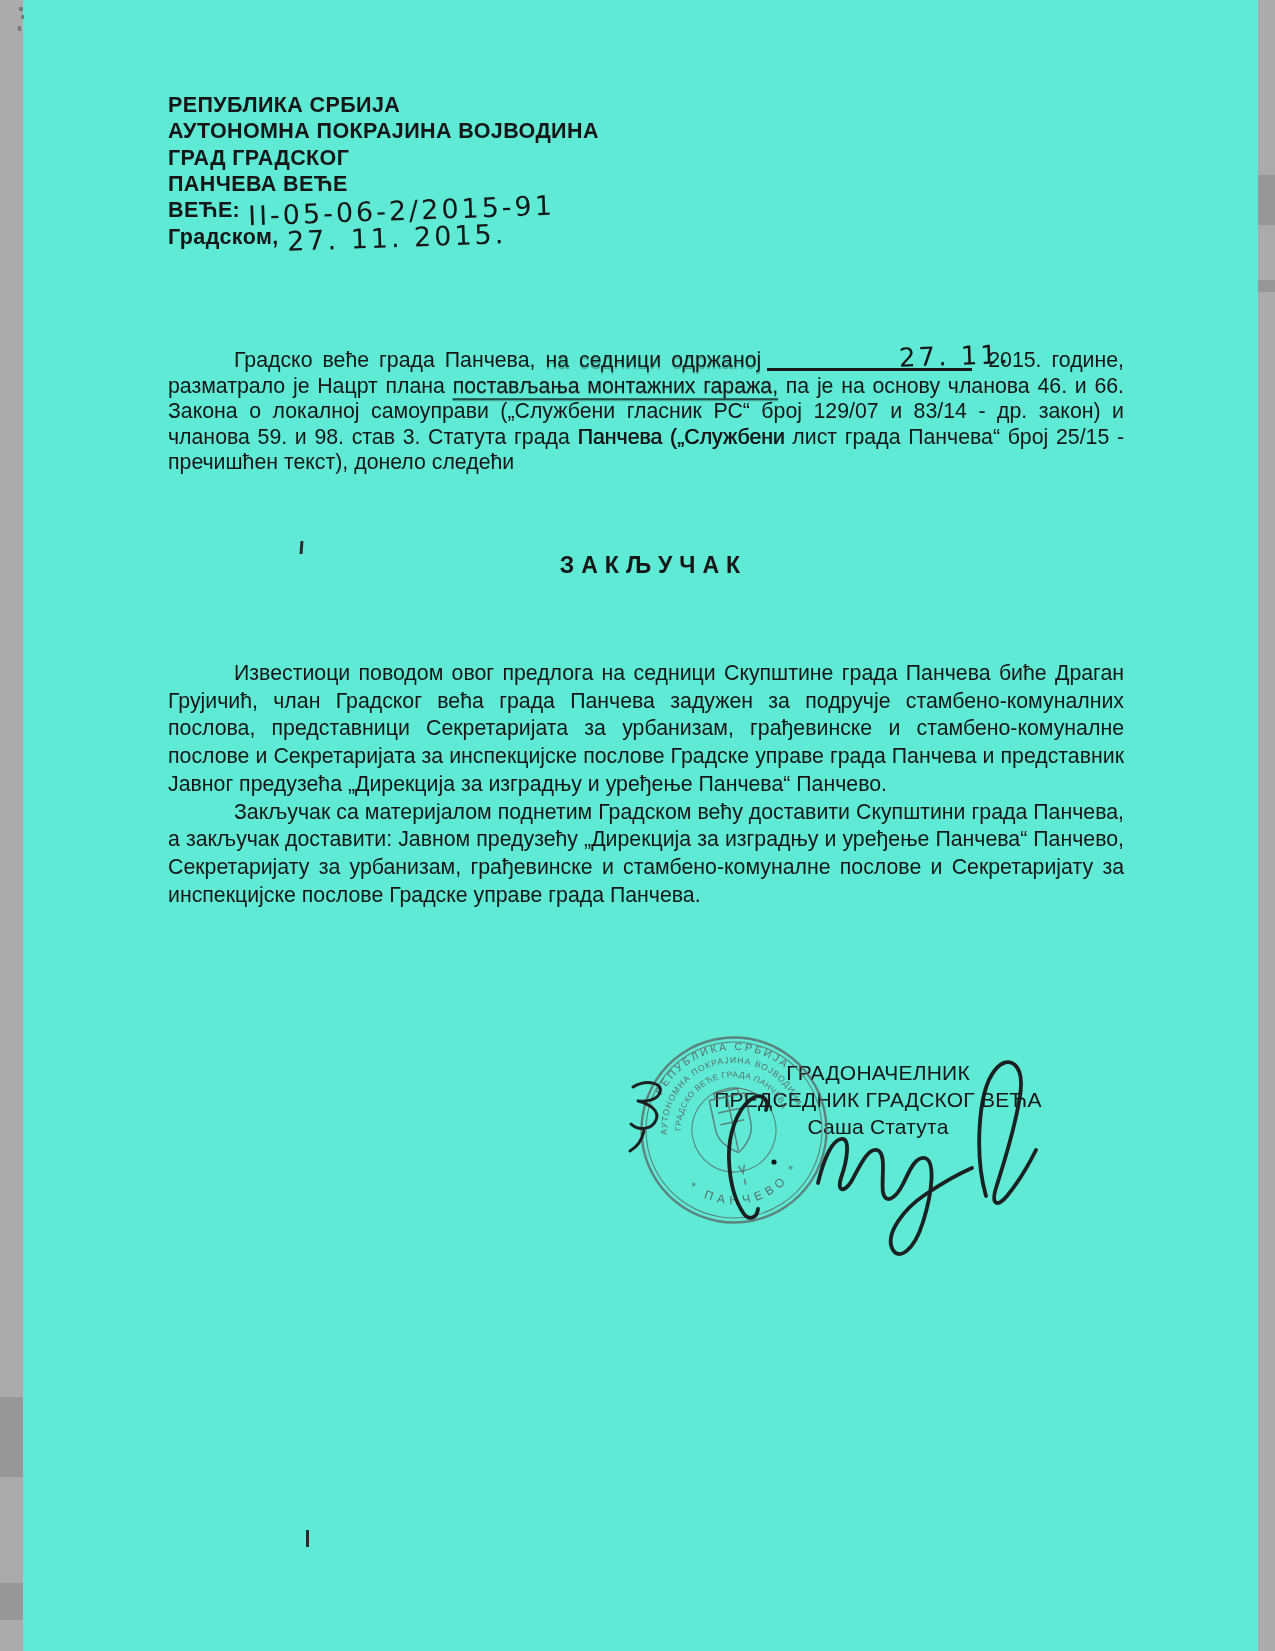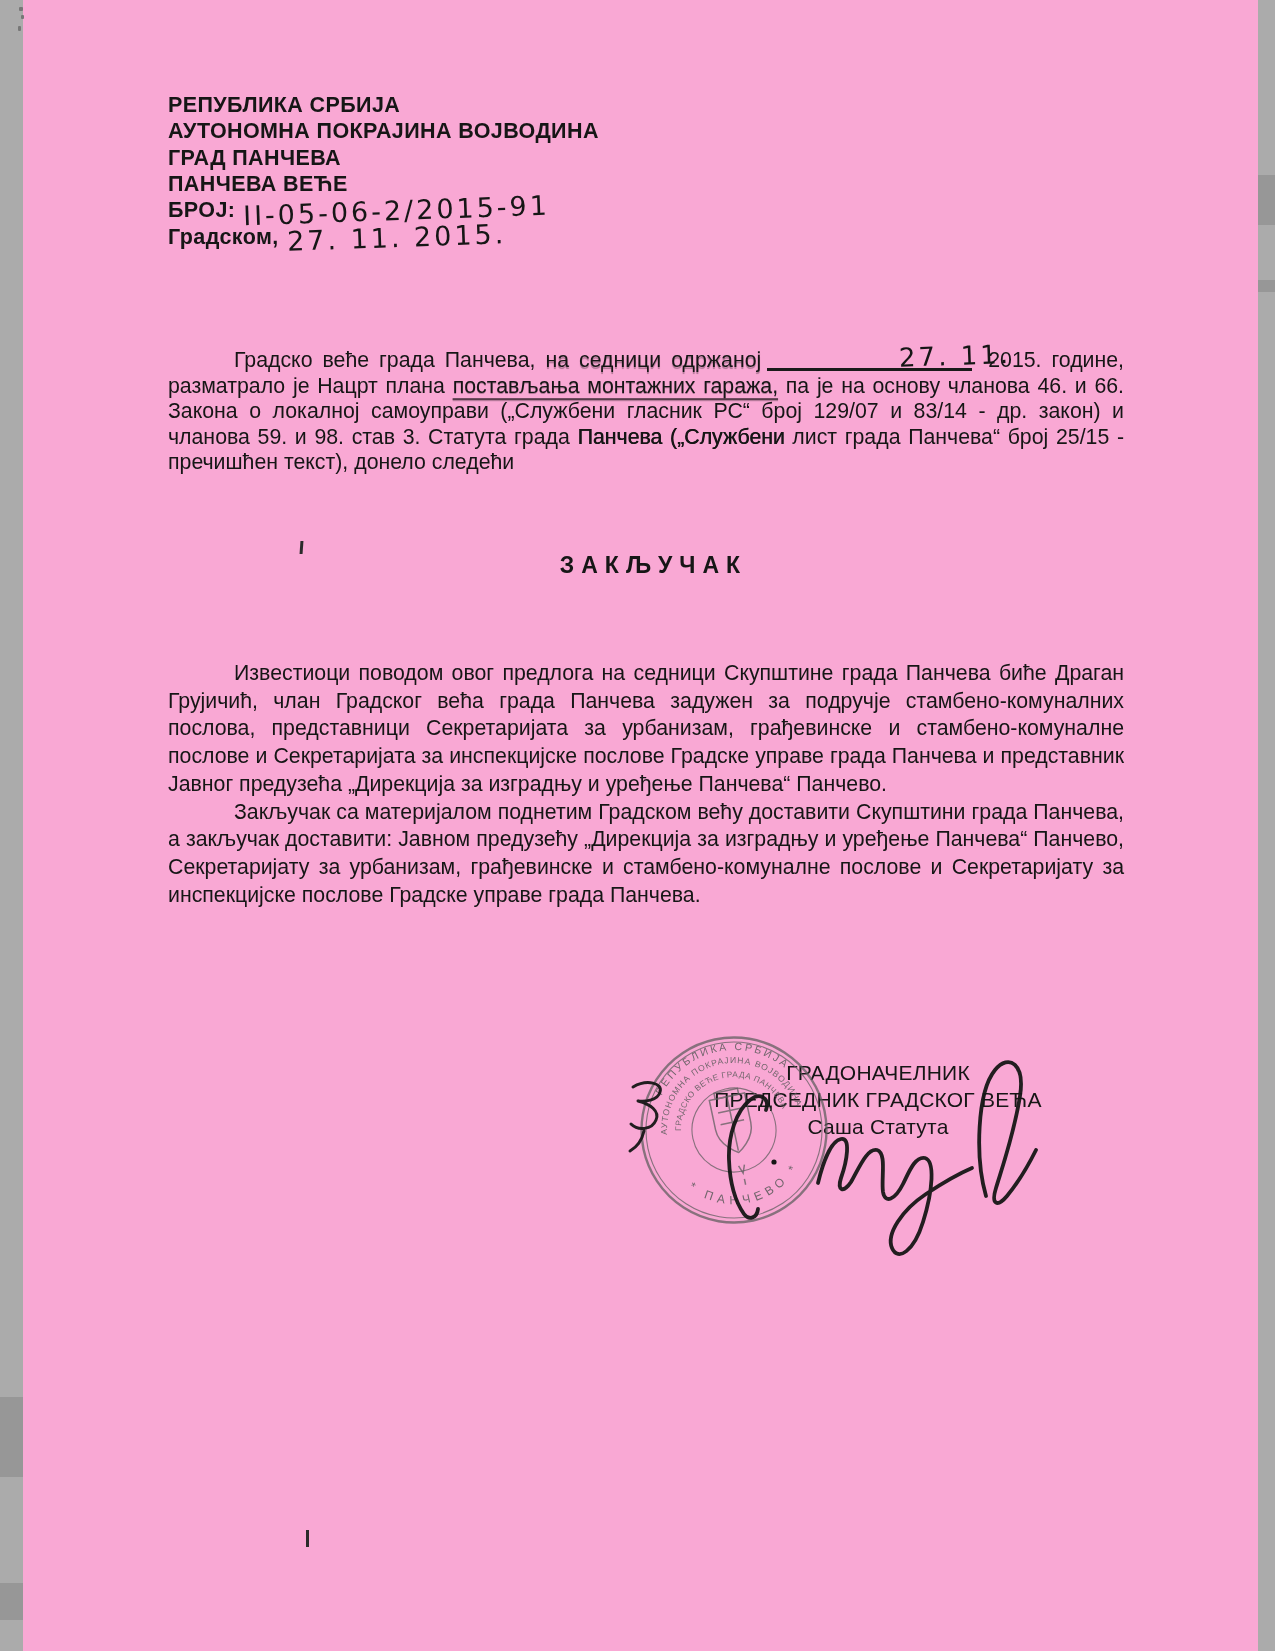--- a/index.html
+++ b/index.html
@@ -1,17 +1,17 @@
 <!DOCTYPE html>
 <html><head>
 <meta charset="utf-8">
 <style>
   html,body{margin:0;padding:0;background:#e8e8e8;}
   .page{
-    position:relative; width:1275px; height:1651px; background:#f9a8d4;
+    position:relative; width:1275px; height:1651px; background:#5eead4;
     font-family:"Liberation Sans", sans-serif; color:#161616; overflow:hidden;
   }
   
   .strip{position:absolute;top:0;height:1651px;background:#ababab;}
   .strip-left{left:0;width:23px;}
   .strip-right{left:1258px;width:17px;}
   .patch{position:absolute;background:#979797;}
   .speck{position:absolute;background:#777;border-radius:1px;}
 
   
@@ -80,23 +80,23 @@
   <div class="patch" style="left:1258px;top:280px;width:17px;height:12px;"></div>
   <div class="speck" style="left:19px;top:7px;width:4px;height:4px;"></div>
   <div class="speck" style="left:21px;top:15px;width:3px;height:4px;"></div>
   <div class="speck" style="left:18px;top:26px;width:3px;height:5px;"></div>
   <div class="artifact" style="left:300px;top:541px;width:3px;height:13px;transform:rotate(4deg);"></div>
   <div class="artifact" style="left:306px;top:1530px;width:3px;height:17px;"></div>
 
   <div class="hdr">
     <div>РЕПУБЛИКА СРБИЈА</div>
     <div>АУТОНОМНА ПОКРАЈИНА ВОЈВОДИНА</div>
-    <div>ГРАД ПАНЧЕВА</div>
+    <div>ГРАД ГРАДСКОГ</div>
     <div>ПАНЧЕВА ВЕЋЕ</div>
-    <div><span>БРОЈ:</span><span class="hand">II-05-06-2/2015-91</span></div>
+    <div><span>ВЕЋЕ:</span><span class="hand">II-05-06-2/2015-91</span></div>
     <div><span>Градском,</span><span class="hand">27. 11. 2015.</span></div>
   </div>
 
   <div class="para p-intro">
     <p><span>Градско веће града Панчева, </span><span class="smear">на седници одржаној</span><span class="fill-line"><span class="hand">27. 11.</span></span><span> 2015. године, разматрало је Нацрт плана </span><span class="smear-u">постављања монтажних гаража,</span><span> па је на основу чланова 46. и 66. Закона о локалној самоуправи („Службени гласник РС“ број 129/07 и 83/14 - др. закон) и чланова 59. и 98. став 3. Статута града </span><span class="semi-b">Панчева („Службени</span><span> лист града Панчева“ број 25/15 - пречишћен текст), донело следећи</span></p>
   </div>
 
   <div class="doc-title">ЗАКЉУЧАК</div>
 
   <div class="para p-body">

